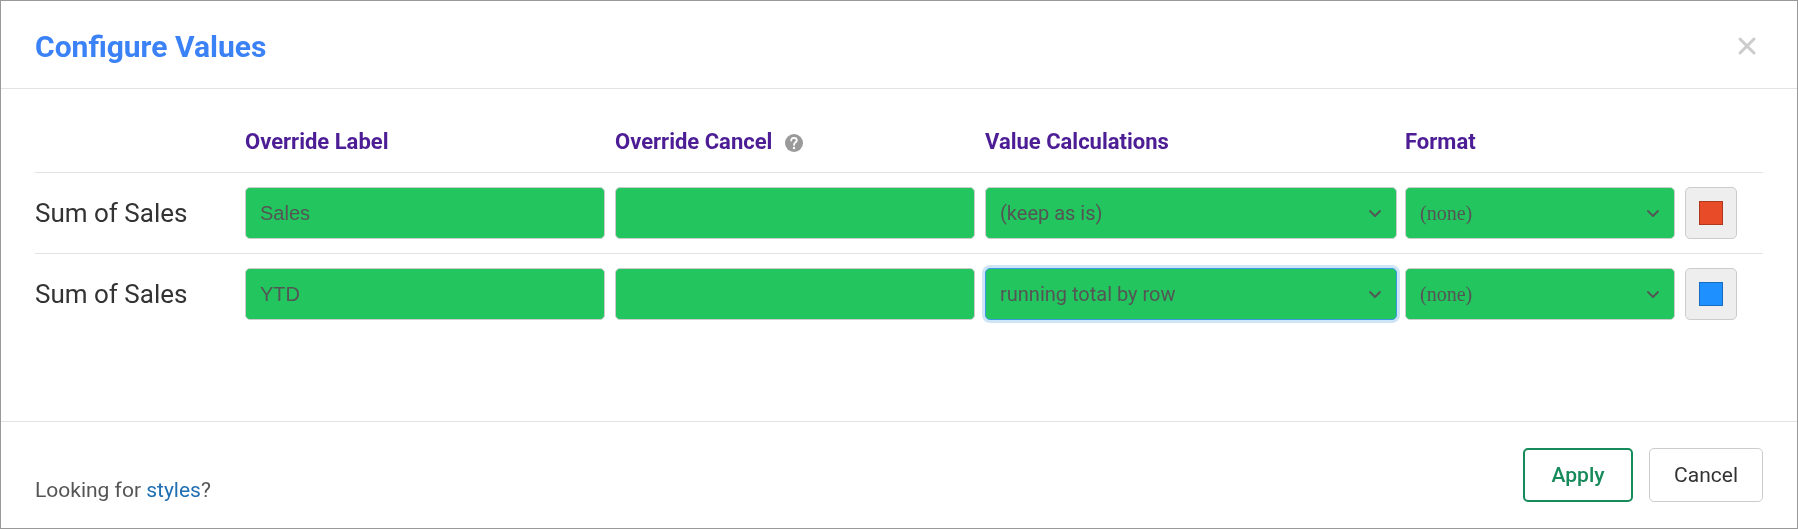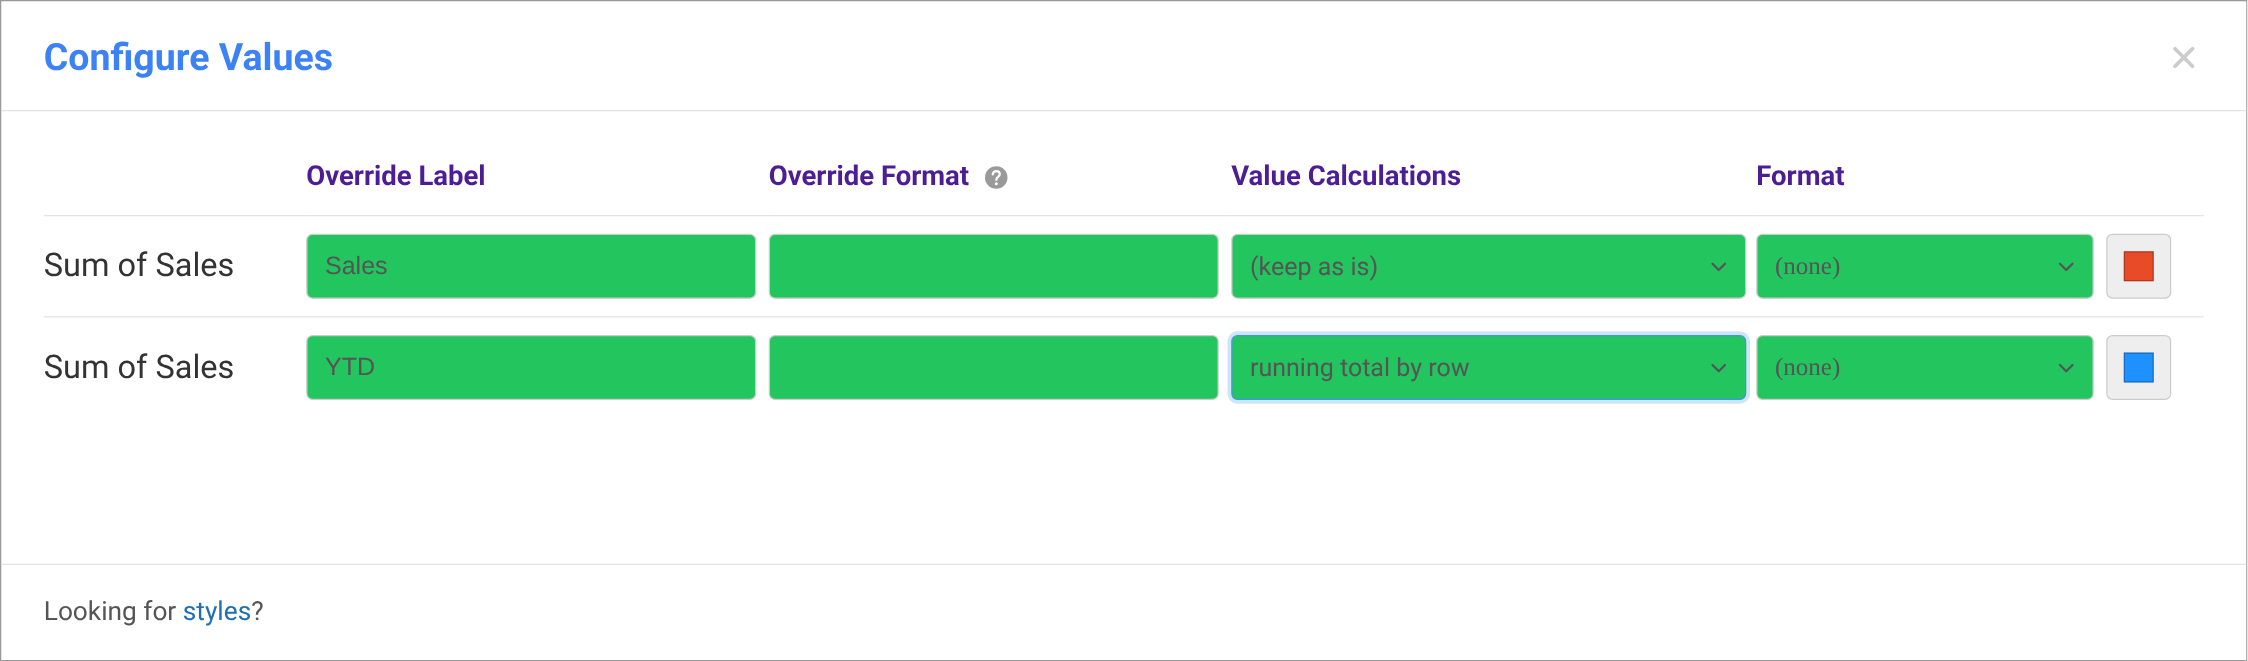--- a/index.html
+++ b/index.html
@@ -181,21 +181,21 @@
     </div>
   </div>
 
   <div class="dialog-body">
     <table class="cfg">
       <thead>
         <tr>
           <th class="col-name"></th>
           <th class="col-label">Override Label</th>
           <th class="col-format">
-            <span>Override Format</span>
+            <span>Override Cancel</span>
             <span class="help-ic">
               <svg width="20" height="20" viewBox="0 0 20 20">
                 <circle cx="10" cy="10" r="9" fill="#9a9a9a"></circle>
                 <path d="M7.2 7.5c0-1.5 1.2-2.7 2.8-2.7s2.8 1 2.8 2.5c0 1.1-.6 1.7-1.5 2.3-.8.5-1.2 1-1.2 1.9v.4" stroke="#fff" stroke-width="1.8" fill="none" stroke-linecap="round"></path>
                 <circle cx="10" cy="15" r="1.2" fill="#fff"></circle>
               </svg>
             </span>
           </th>
           <th class="col-calc">Value Calculations</th>
           <th class="col-heat">Format</th>
@@ -280,15 +280,19 @@
           </td>
         </tr>
       </tbody>
     </table>
   </div>
 
   <div class="dialog-footer">
     <div class="foot-hint">
       <span>Looking for </span><a href="#">styles</a><span>?</span>
     </div>
+    <div class="foot-btns">
+      <div class="btn btn-primary">Apply</div>
+      <div class="btn btn-secondary">Cancel</div>
+    </div>
   </div>
 
 </div>
 
 </body></html>

